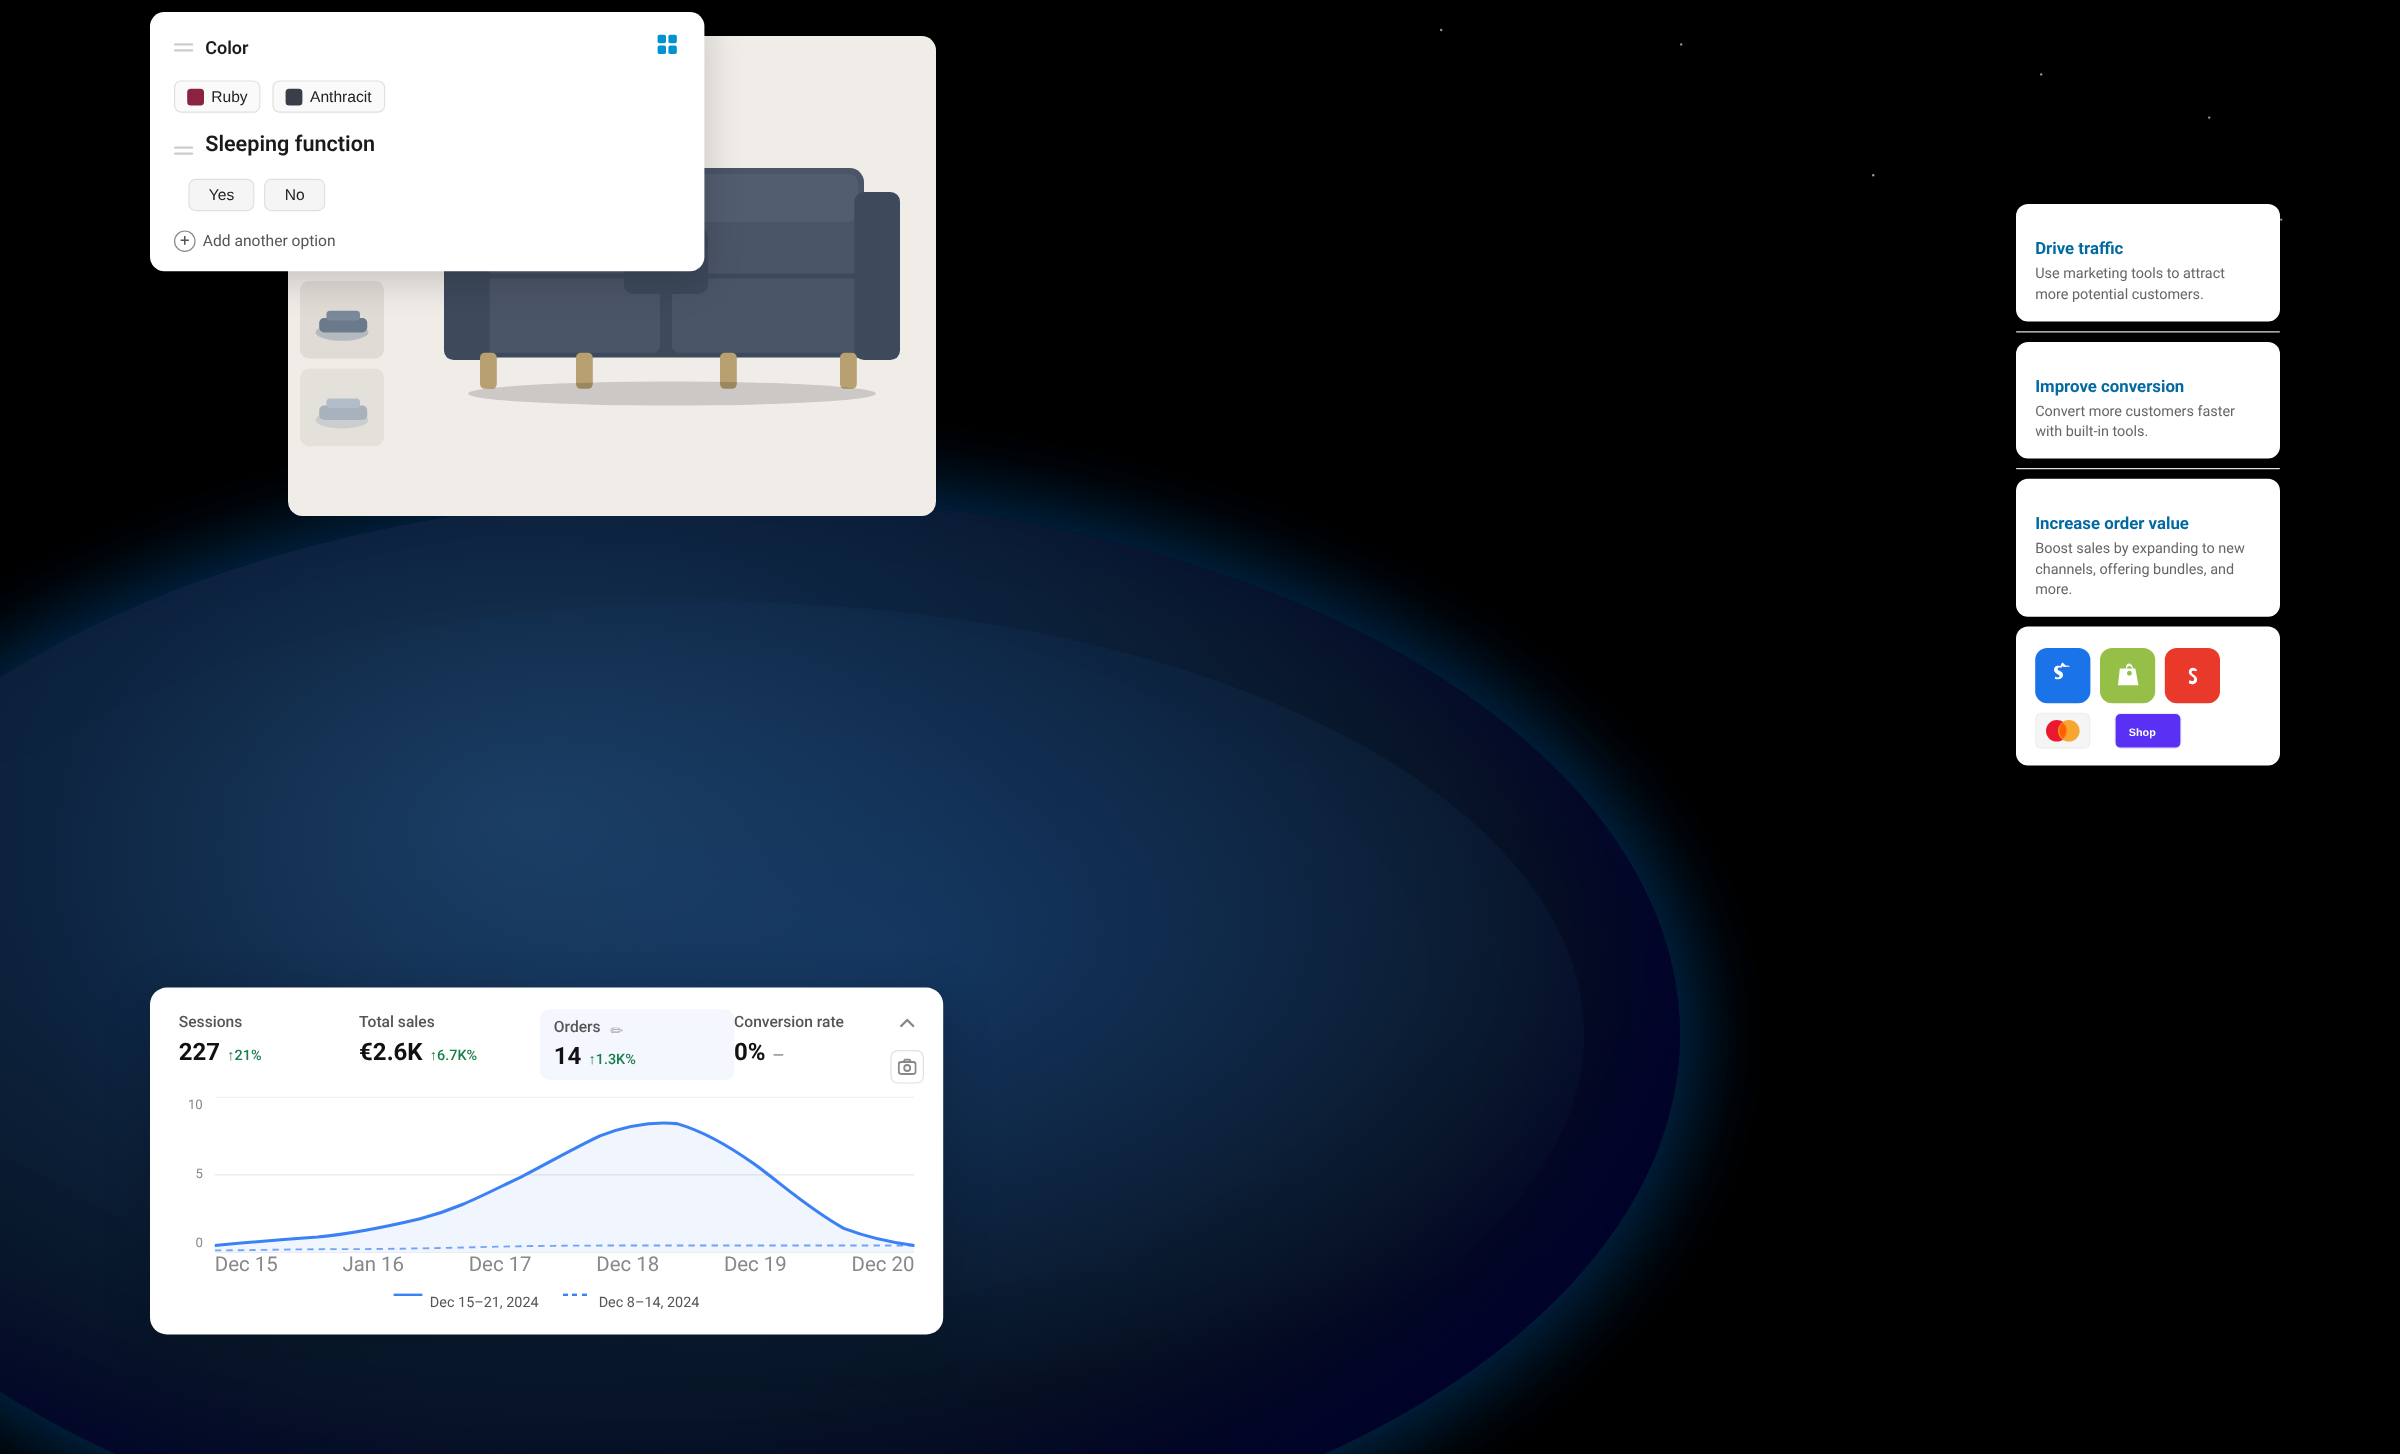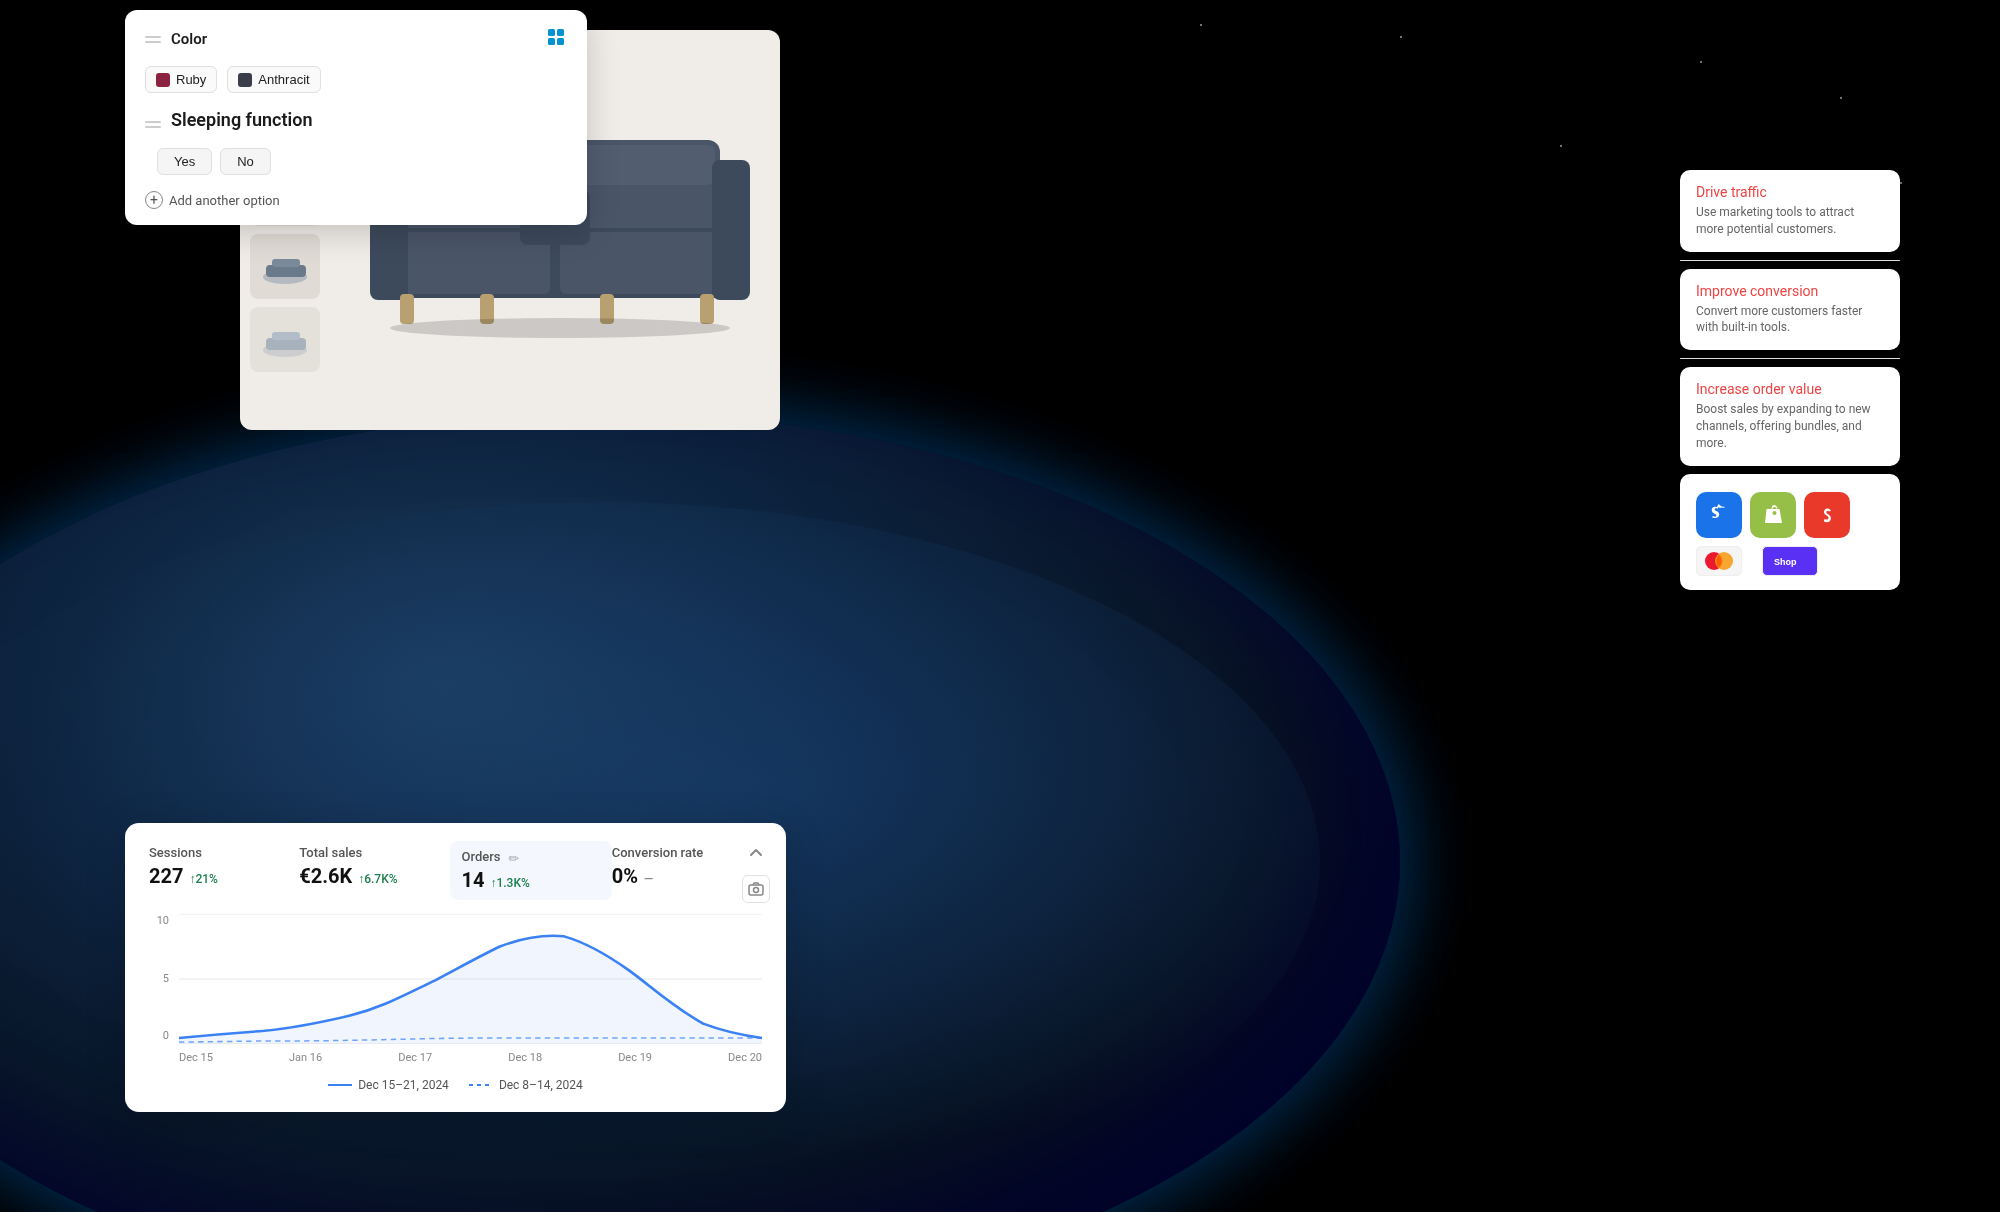--- a/index.html
+++ b/index.html
@@ -223,23 +223,24 @@
       gap: 8px;
     }
     .panel-card {
       background: #fff;
       border-radius: 10px;
       padding: 14px 16px;
       box-shadow: 0 4px 16px rgba(0,0,0,0.12);
     }
     .panel-card-title {
       font-size: 14px;
-      font-weight: 400;
-      color: #ef4444;
+      font-weight: 700;
+      color: #0369a1;
       margin-bottom: 4px;
+      margin-top: 16px;
     }
     .panel-card-desc {
       font-size: 12px;
       color: #666;
       line-height: 1.4;
     }
 
     
     .apps-card {
       background: #fff;
@@ -351,35 +352,34 @@
     }
     .chart-xaxis {
       position: absolute;
       bottom: 0;
       left: 30px;
       right: 0;
       display: flex;
       justify-content: space-between;
     }
     .chart-xaxis span {
-      font-size: 11px;
+      font-size: 17px;
       color: #888;
       text-align: center;
     }
 
     
     .chart-legend {
       display: flex;
       justify-content: center;
       gap: 20px;
       margin-top: 14px;
     }
     .legend-item {
       display: flex;
-      align-items: center;
       gap: 6px;
       font-size: 12px;
       color: #555;
     }
     .legend-line {
       width: 24px;
       height: 2px;
       background: #3b82f6;
     }
     .legend-line.dashed {

